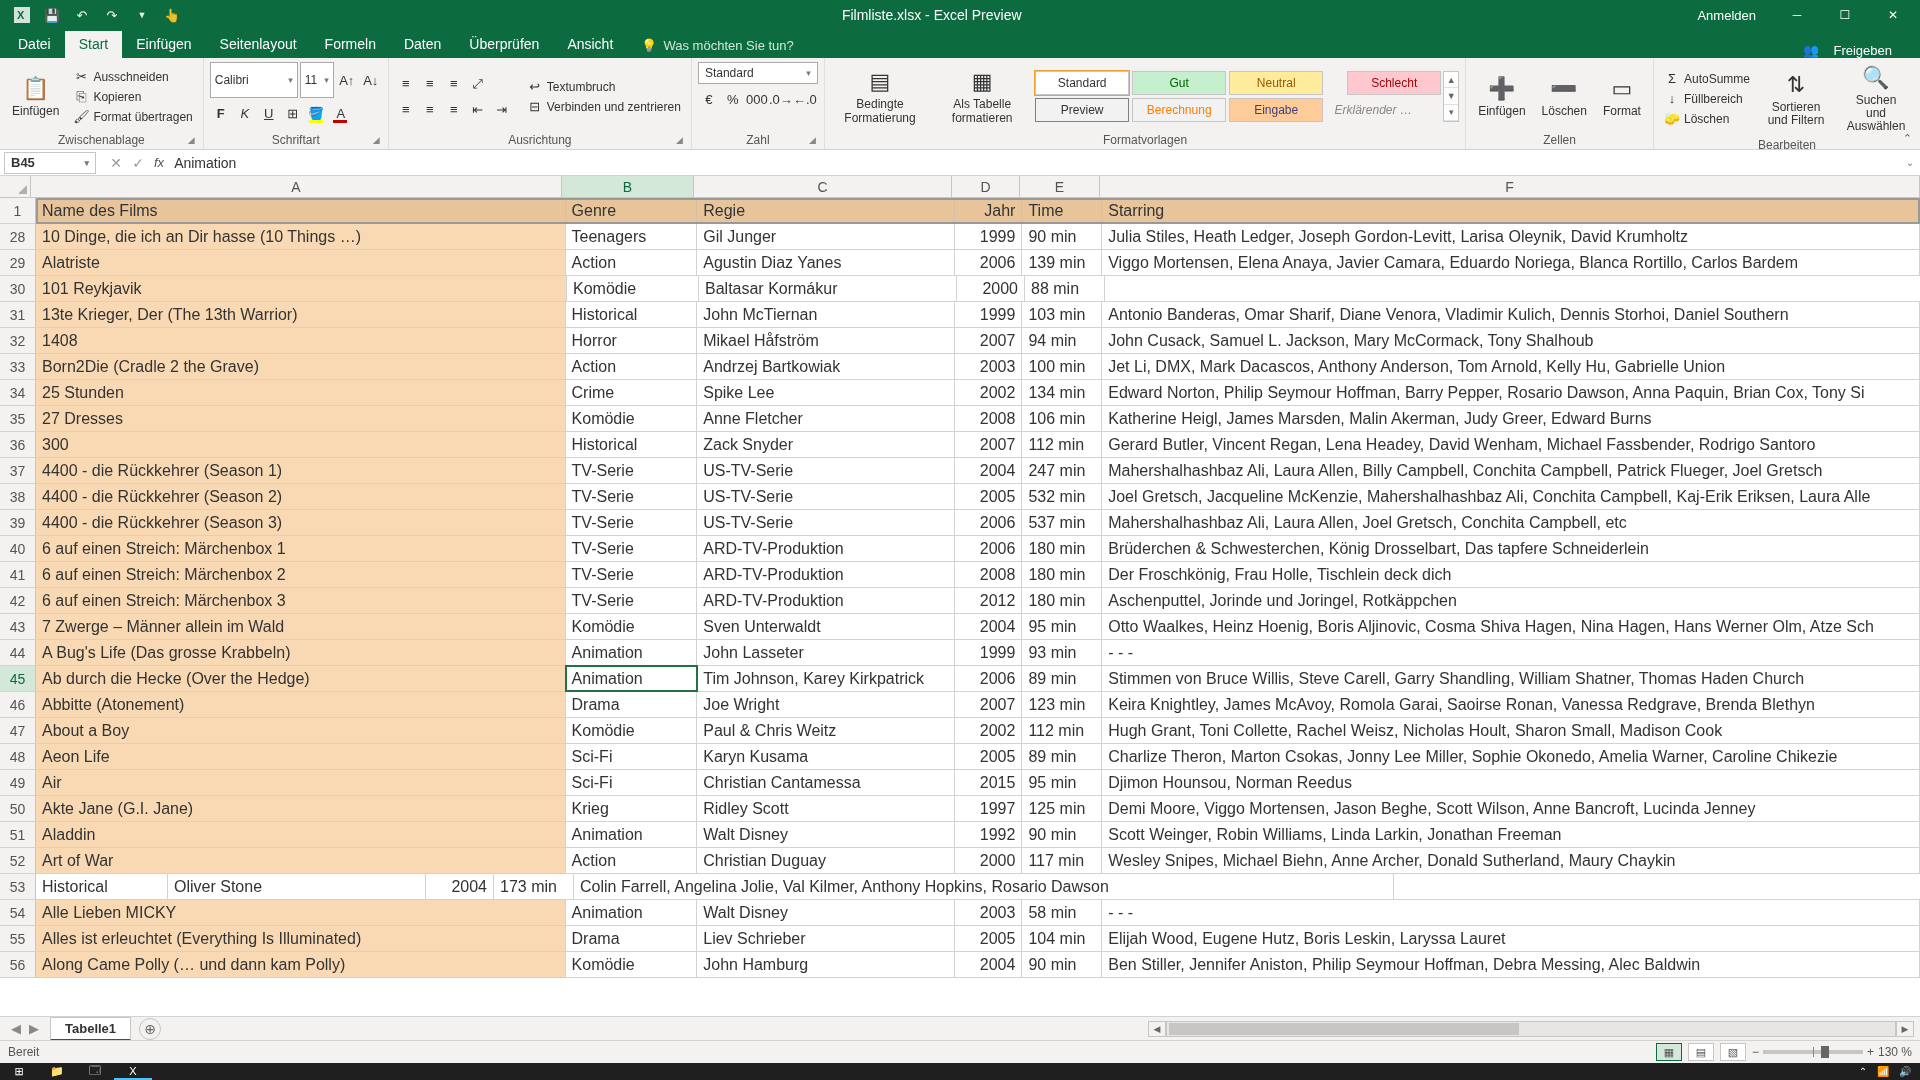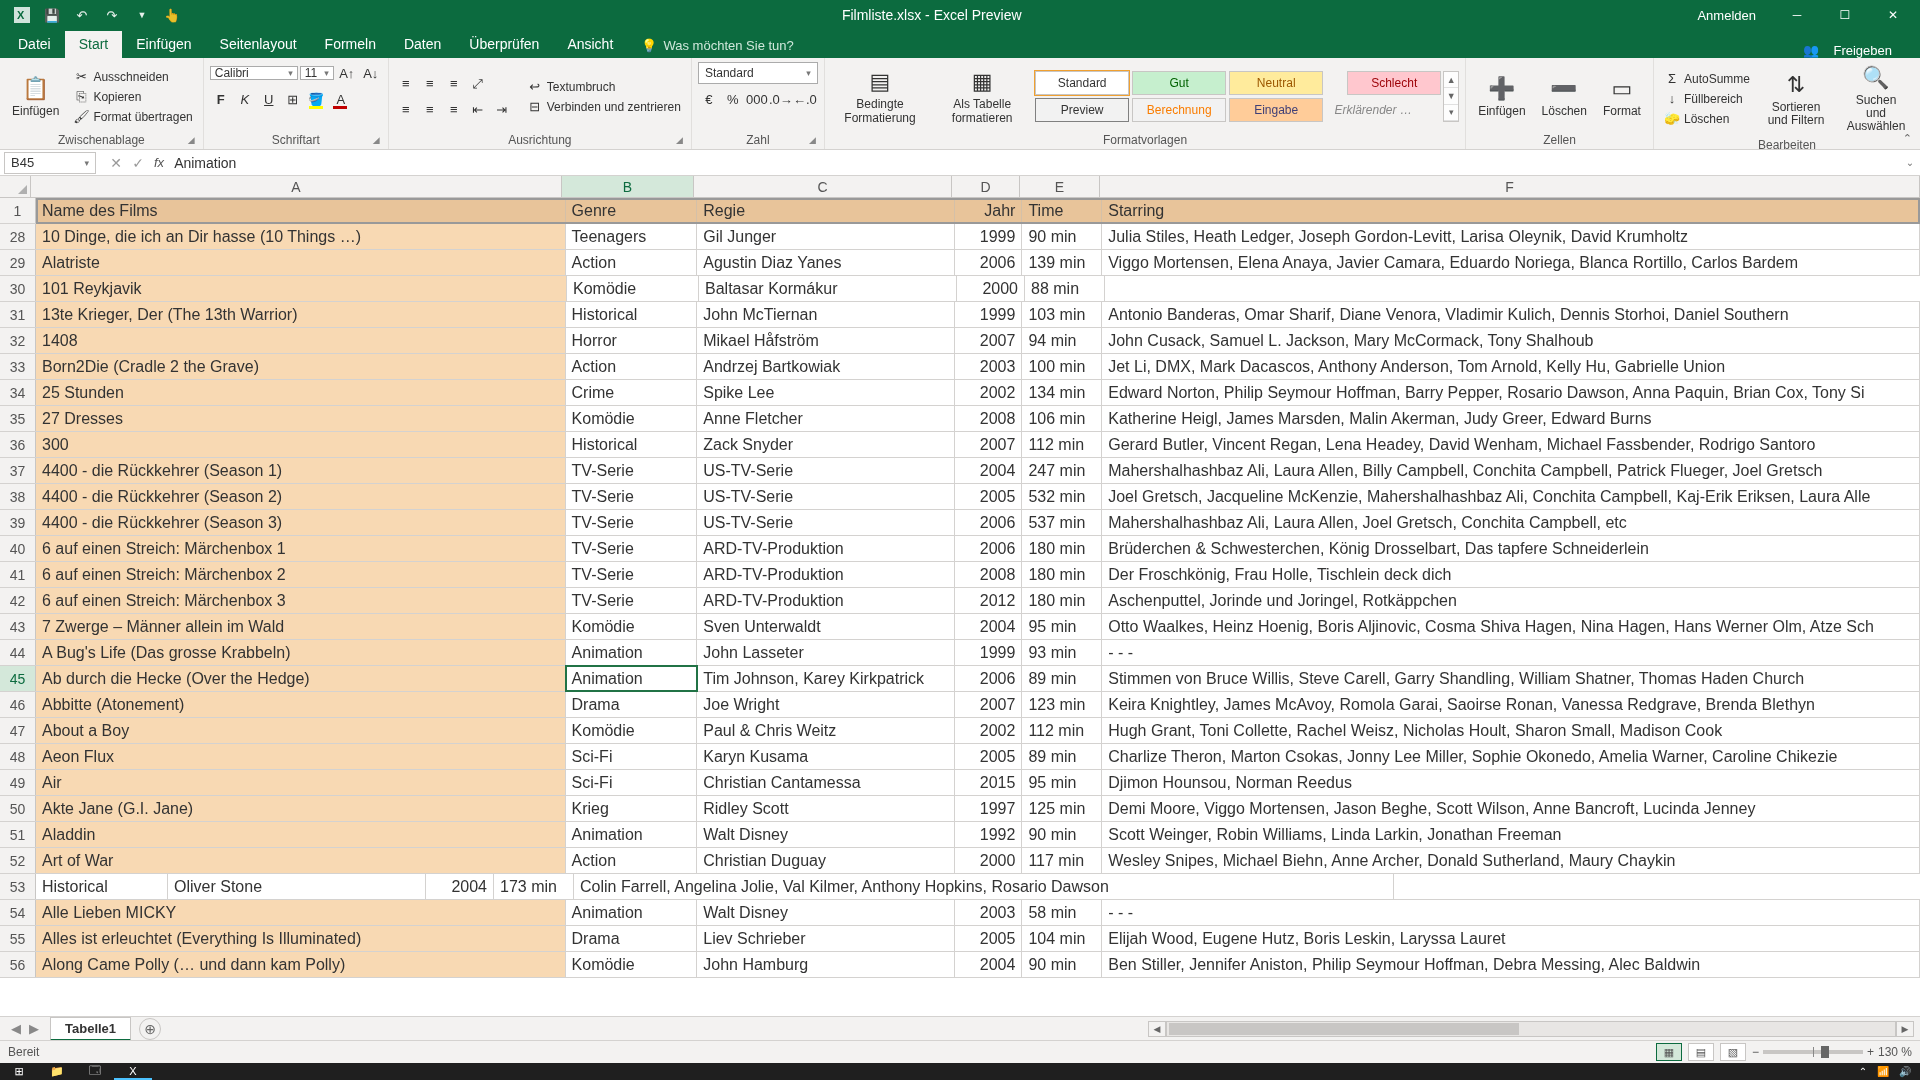--- a/index.html
+++ b/index.html
@@ -29,21 +29,21 @@
 .rgroup { border-right: 1px solid #e1dfdd; display: flex; flex-direction: column; padding: 4px 6px 2px; }
 .rgroup .body { flex: 1; display: flex; align-items: center; gap: 4px; }
 .rgroup .label { text-align: center; color: #555; font-size: 12px; padding-top: 2px; position: relative; }
 .rgroup .label .launcher { position: absolute; right: 2px; bottom: 2px; font-size: 9px; color: #888; }
 .bigbtn { display: flex; flex-direction: column; align-items: center; justify-content: center; padding: 2px 6px; cursor: pointer; min-width: 44px; }
 .bigbtn .ic { width: 28px; height: 28px; display: flex; align-items: center; justify-content: center; font-size: 22px; }
 .bigbtn .txt { font-size: 12px; text-align: center; line-height: 1.1; margin-top: 2px; }
 .smallstack { display: flex; flex-direction: column; gap: 2px; }
 .smallrow { display: flex; align-items: center; gap: 4px; font-size: 12px; padding: 1px 4px; cursor: pointer; white-space: nowrap; }
 .smallrow .ic { width: 16px; height: 16px; display: flex; align-items: center; justify-content: center; font-size: 13px; }
-.fontcombo { border: 1px solid #ababab; background: #fff; height: 14px; display: flex; align-items: center; padding: 0 4px; font-size: 12px; }
+.fontcombo { border: 1px solid #ababab; background: #fff; height: 36px; display: flex; align-items: center; padding: 0 4px; font-size: 12px; }
 .fontname { width: 88px; }
 .fontsize { width: 34px; text-align: left; }
 .btnsq { width: 22px; height: 22px; display: flex; align-items: center; justify-content: center; cursor: pointer; font-size: 13px; }
 .row { display: flex; align-items: center; gap: 2px; }
 
 .numfmt { border: 1px solid #ababab; background: #fff; height: 22px; width: 120px; padding: 0 6px; display: flex; align-items: center; justify-content: space-between; font-size: 12px; }
 
 .style-gallery { display: grid; grid-template-columns: repeat(3, 94px); grid-template-rows: 24px 24px; gap: 3px; }
 .style-cell { border: 1px solid #c8c6c4; display: flex; align-items: center; justify-content: center; font-size: 12px; background: #fff; }
 .style-cell.good { background: #c6efce; color: #006100; }
@@ -54,21 +54,21 @@
 .style-cell.input { background: #ffcc99; color: #3f3f76; }
 .style-cell.explain { color: #888; font-style: italic; border: none; background: transparent; }
 
 .gallery-scroll { width: 16px; display: flex; flex-direction: column; border: 1px solid #c8c6c4; background: #fdfdfd; margin-left: 2px; }
 .gallery-scroll div { flex: 1; display: flex; align-items: center; justify-content: center; font-size: 9px; color: #666; border-bottom: 1px solid #e0e0e0; }
 
 .ribbon-collapse { position: absolute; right: 8px; bottom: 4px; font-size: 11px; color: #666; cursor: pointer; }
 
 
 .fbar { height: 26px; border-bottom: 1px solid #d4d2d0; display: flex; align-items: center; background: #fff; }
-.namebox { width: 92px; border: 1px solid #c8c6c4; height: 22px; margin: 0 4px; padding: 0 6px; font-size: 13px; display: flex; align-items: center; justify-content: space-between; }
+.namebox { width: 92px; border: 1px solid #c8c6c4; height: 22px; margin: 0 4px; padding: 0 6px; font-size: 13px; display: flex; align-items: center; justify-content: space-between; font-weight: bold; }
 .namebox .dd { font-size: 9px; color: #777; }
 .fbar .fbtns { display: flex; align-items: center; gap: 2px; padding: 0 6px; color: #999; }
 .fbar .fbtns span { width: 20px; text-align: center; }
 .fbar .fx { font-style: italic; color: #555; font-size: 13px; margin-right: 6px; }
 .fbar .fval { flex: 1; font-size: 14px; padding-left: 4px; }
 .fbar .expand { width: 20px; text-align: center; color: #777; font-size: 10px; }
 
 
 .grid { position: absolute; top: 176px; left: 0; right: 0; bottom: 40px; overflow: hidden; background: #fff; }
 .colhdr { display: flex; height: 22px; background: #f3f2f1; border-bottom: 1px solid #c8c6c4; position: sticky; top: 0; }
@@ -563,21 +563,21 @@
         <div class="rh">47</div>
         <div class="td cA colA">About a Boy</div>
         <div class="td cB">Komödie</div>
         <div class="td cC">Paul &amp; Chris Weitz</div>
         <div class="td cD colD">2002</div>
         <div class="td cE">112 min</div>
         <div class="td cF">Hugh Grant, Toni Collette, Rachel Weisz, Nicholas Hoult, Sharon Small, Madison Cook</div>
       </div>
       <div class="tr">
         <div class="rh">48</div>
-        <div class="td cA colA">Aeon Flux</div>
+        <div class="td cA colA">Aeon Life</div>
         <div class="td cB">Sci-Fi</div>
         <div class="td cC">Karyn Kusama</div>
         <div class="td cD colD">2005</div>
         <div class="td cE">89 min</div>
         <div class="td cF">Charlize Theron, Marton Csokas, Jonny Lee Miller, Sophie Okonedo, Amelia Warner, Caroline Chikezie</div>
       </div>
       <div class="tr">
         <div class="rh">49</div>
         <div class="td cA colA">Air</div>
         <div class="td cB">Sci-Fi</div>

